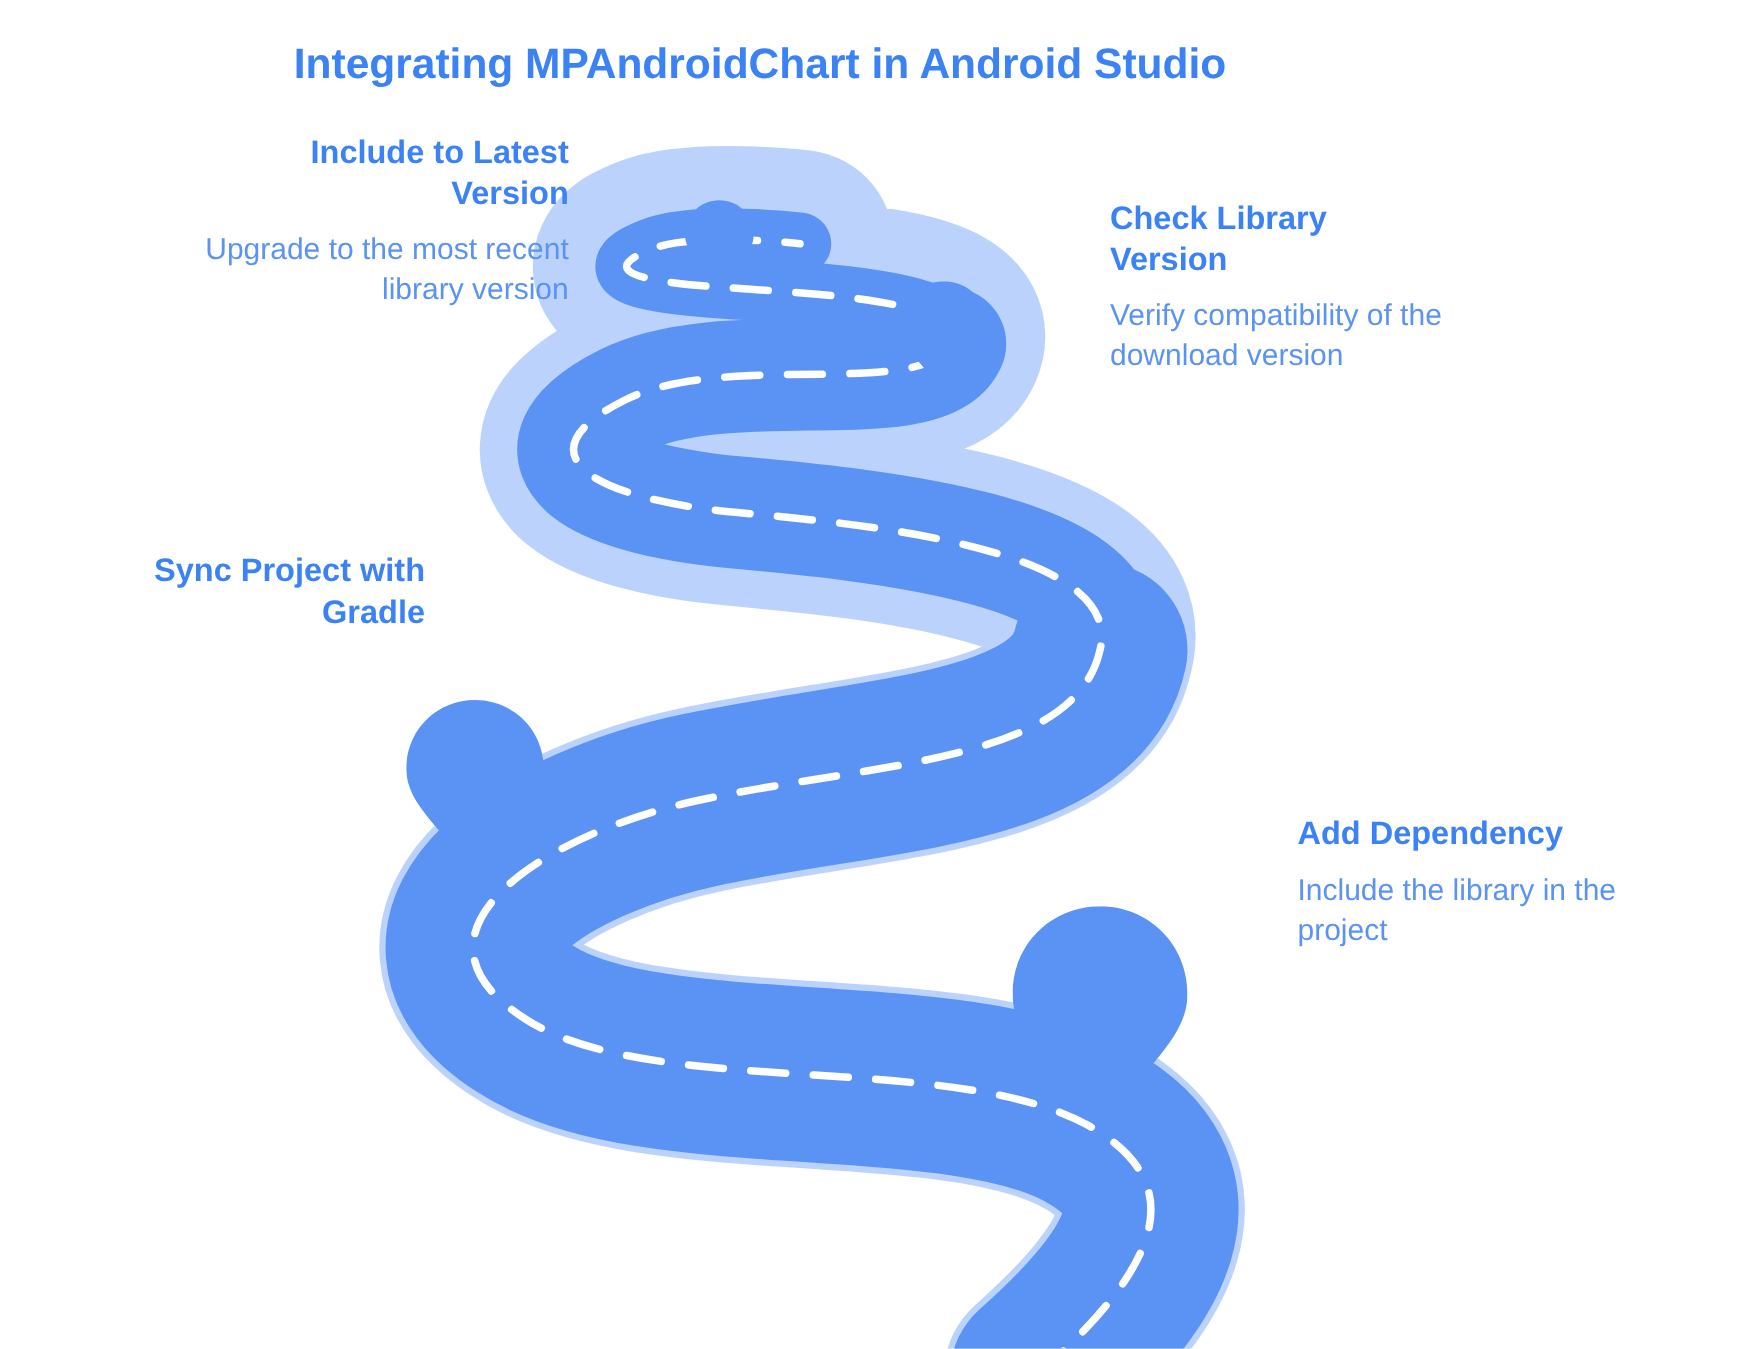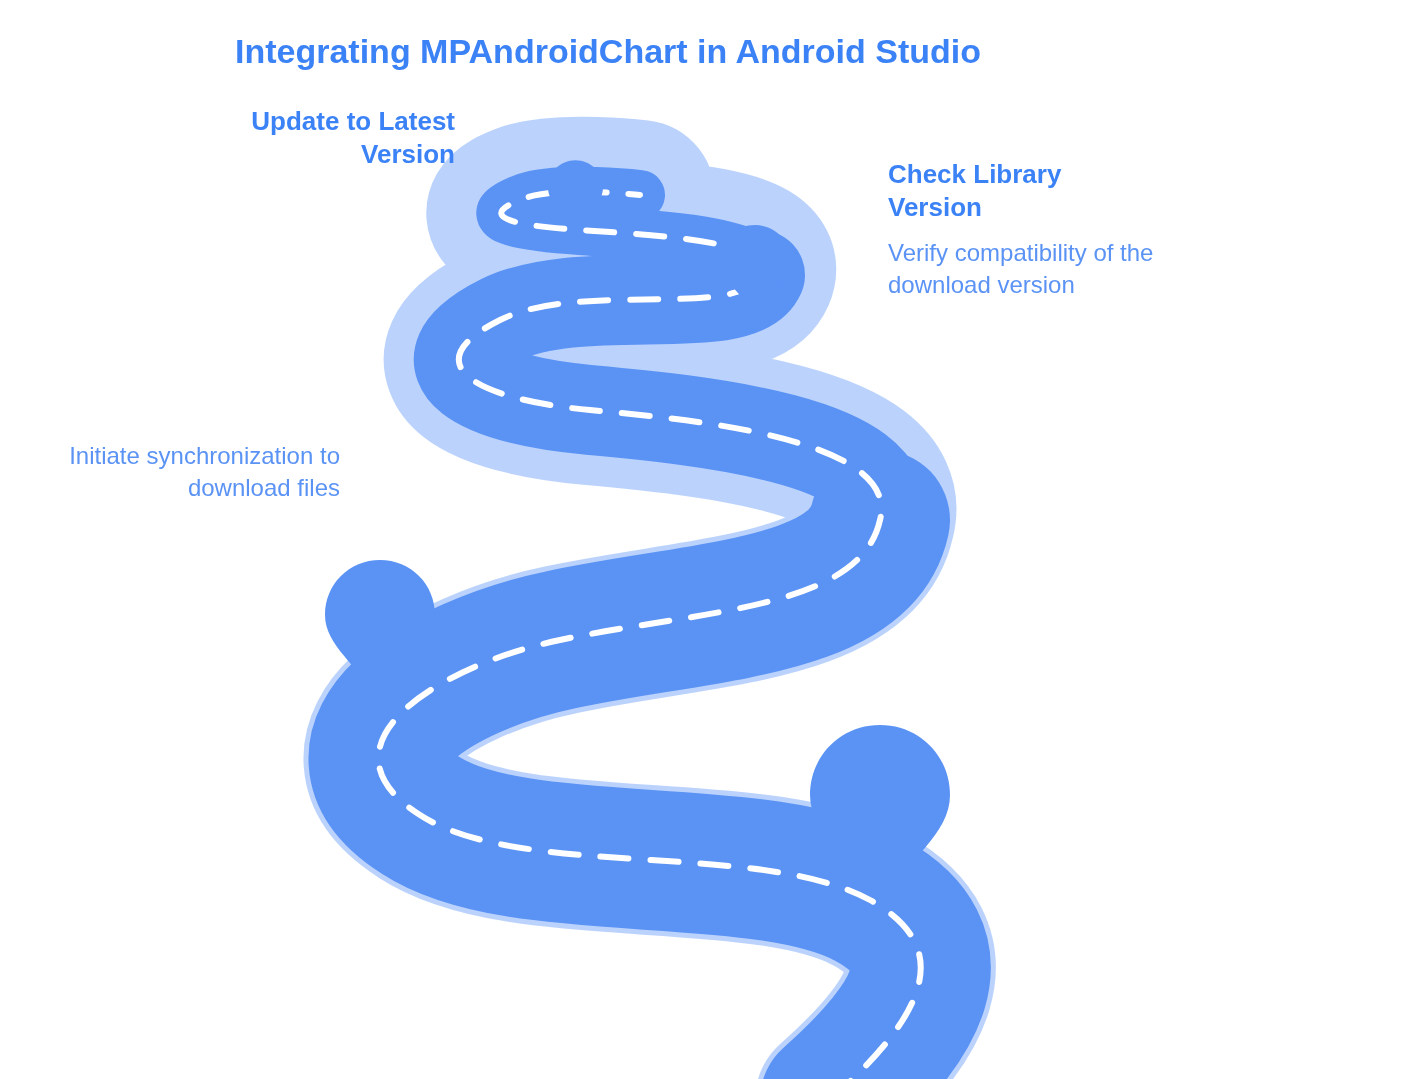--- a/index.html
+++ b/index.html
@@ -115,26 +115,31 @@
     <use href="#pinShape" x="0" y="0" width="140" height="182" transform="translate(810,725)"></use>
 
     <use href="#pinShape" x="0" y="0" width="110" height="143" transform="translate(325,560)"></use>
 
     <use href="#pinShape" x="0" y="0" width="70" height="91" transform="translate(720,225)"></use>
 
     <use href="#pinShape" x="0" y="0" width="55" height="72" transform="translate(548,160)"></use>
   </svg>
 
   <div class="step right" style="top:105px; left:155px; width:310px;">
-    <div class="step-title">Update to Latest Version</div>
+    <div class="step-title">Include to Latest Version</div>
+    <div class="step-desc">Upgrade to the most recent library version</div>
   </div>
 
   <div class="step left" style="top:158px; left:860px; width:320px;">
     <div class="step-title">Check Library Version</div>
     <div class="step-desc">Verify compatibility of the download version</div>
   </div>
 
   <div class="step right" style="top:440px; left:65px; width:275px;">
-    <div class="step-desc">Initiate synchronization to download files</div>
+    <div class="step-title">Sync Project with Gradle</div>
   </div>
 
+  <div class="step left" style="top:650px; left:1010px; width:300px;">
+    <div class="step-title">Add Dependency</div>
+    <div class="step-desc">Include the library in the project</div>
+  </div>
 
 </div>
 
 </body></html>

